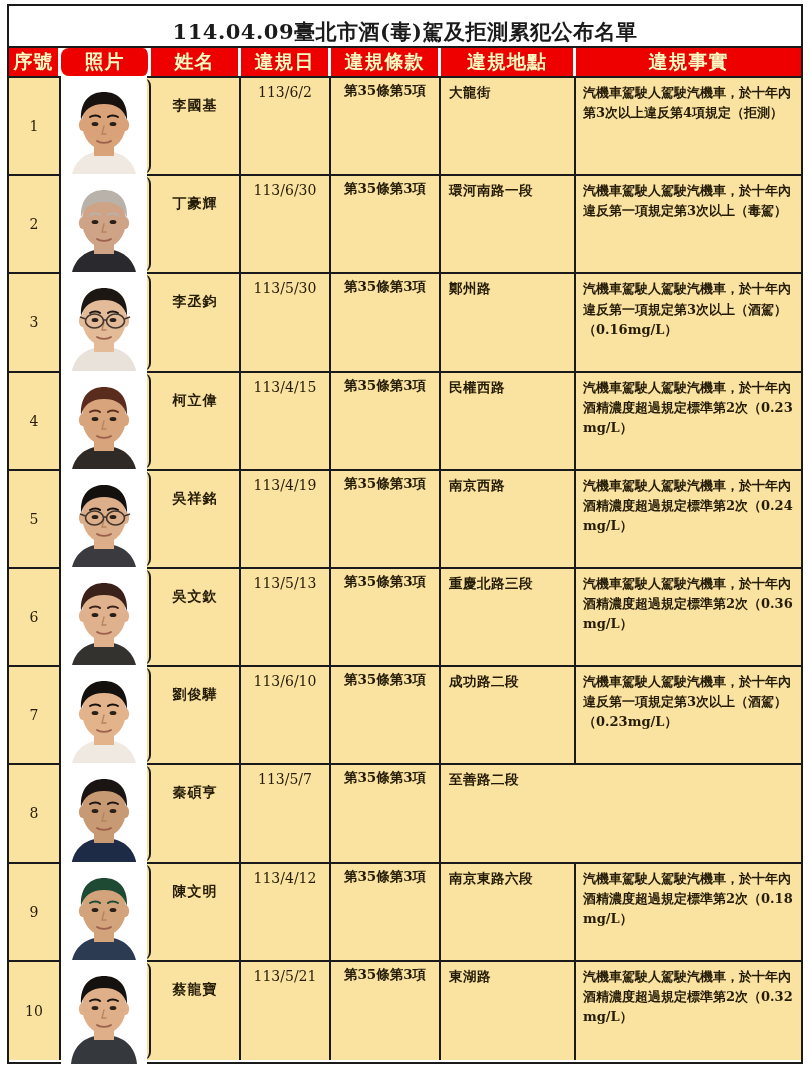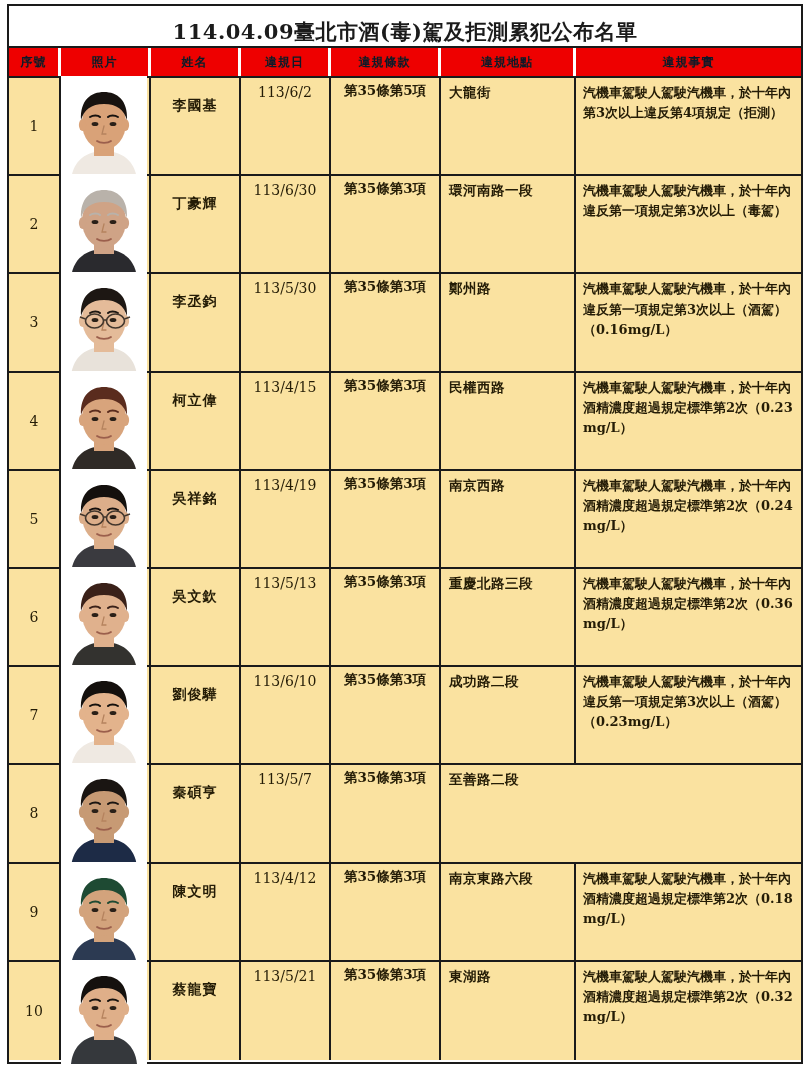--- a/index.html
+++ b/index.html
@@ -62,38 +62,38 @@
     top: 46px;
     width: 792px;
     height: 32px;
     display: flex;
     box-sizing: border-box;
     border-top: 2px solid #1a1a1a;
     border-bottom: 2px solid #1a1a1a;
   }
   .hcell {
     background: #ee0000;
-    color: #0f172a;
+    color: #fef9c3;
     font-family: "DejaVu Serif", "Liberation Serif", serif;
     font-weight: bold;
-    font-size: 12px;
+    font-size: 19px;
     display: flex;
     align-items: center;
     justify-content: center;
     box-sizing: border-box;
     border-right: 3px solid #ffffff;
     white-space: nowrap;
     letter-spacing: 1px;
     text-shadow: 0 0 1px rgba(120,60,0,.6);
   }
   .hcell:last-child { border-right: none; }
 
   
   .c-no    { width: 52px; }
-  .c-photo { width: 90px; }
+  .c-photo { width: 90px; border-radius: 8px; }
   .c-name  { width: 90px; }
   .c-date  { width: 90px; }
   .c-art   { width: 110px; }
   .c-place { width: 135px; }
   .c-fact  { width: 225px; }
 
   
   .body-grid {
     position: absolute;
     left: 9px;

